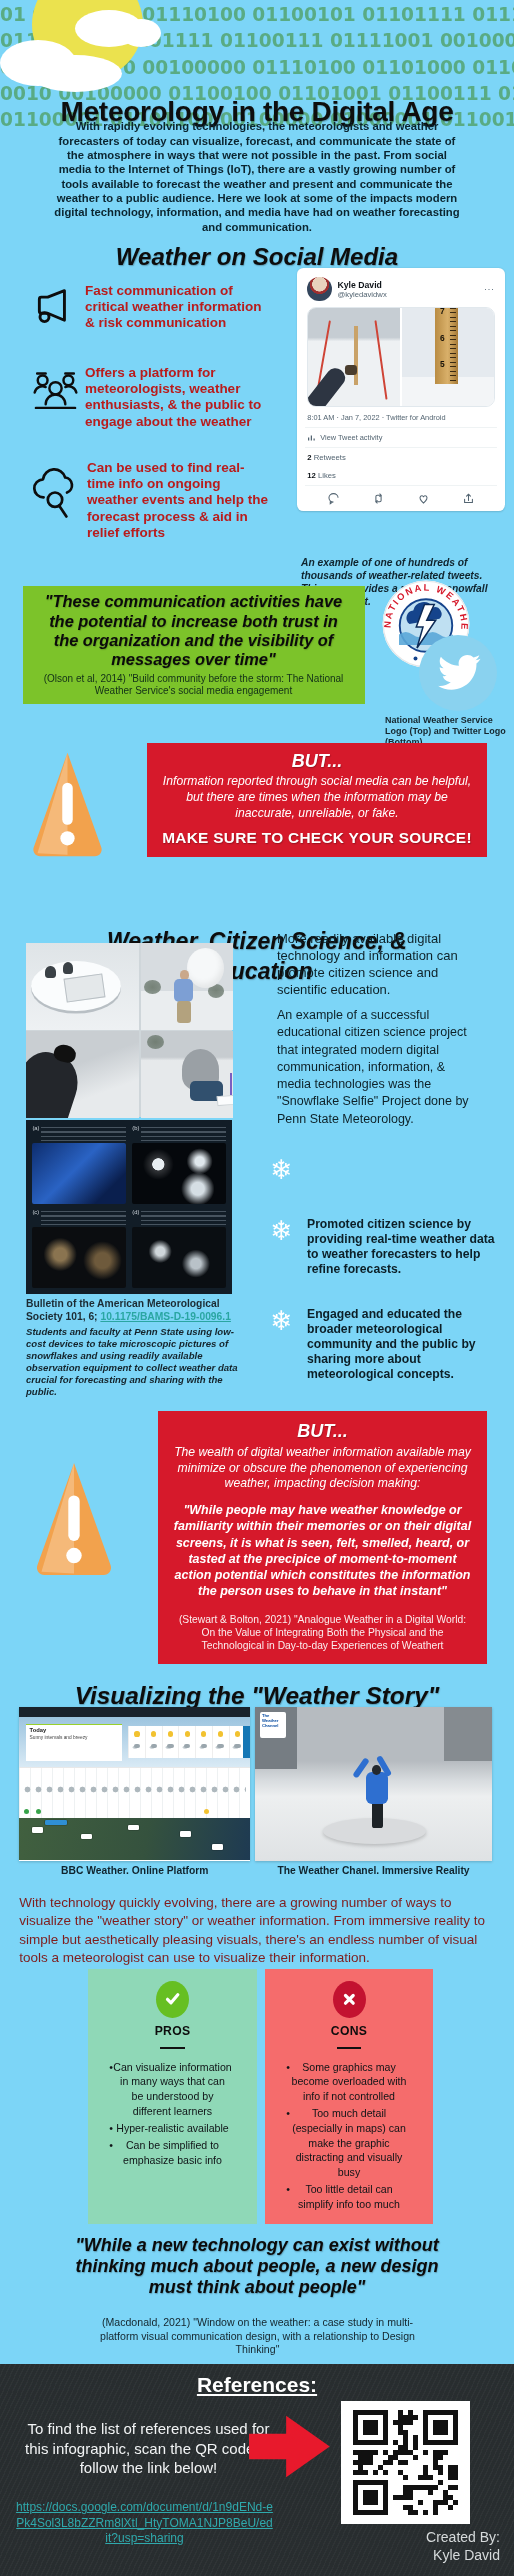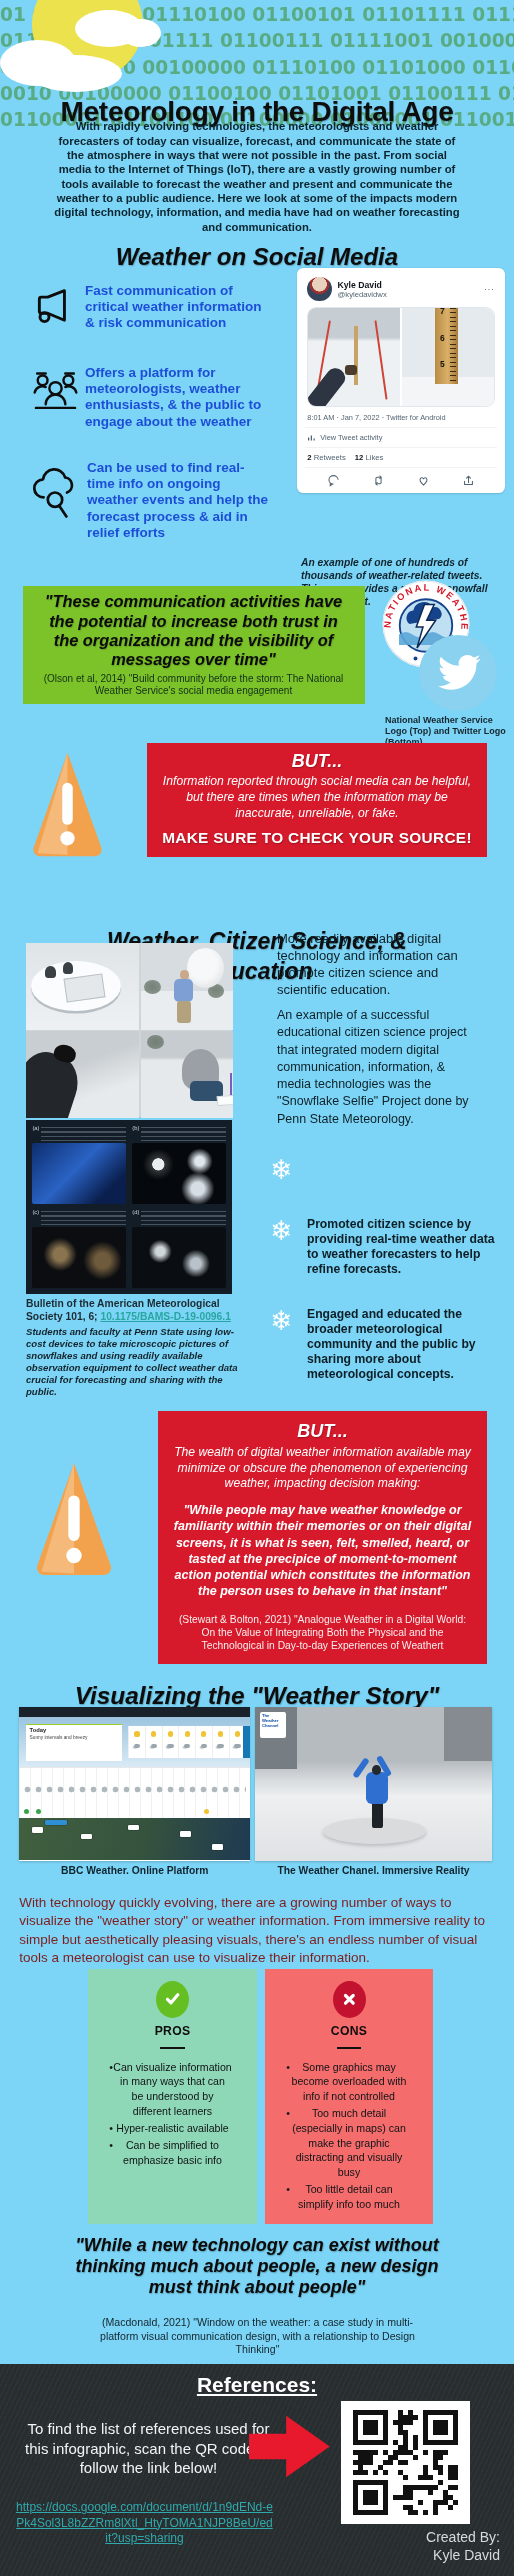--- a/index.html
+++ b/index.html
@@ -17,21 +17,21 @@
   .page-title{position:absolute;left:0;right:0;top:77px;text-align:center;
     font-size:28px;font-weight:800;color:#0e0e0e;letter-spacing:-0.3px;}
   .intro{position:absolute;left:51px;top:108px;width:412px;text-align:center;
     font-size:11.3px;line-height:1.27;color:#0b2530;font-weight:bold;}
 
   .h2{position:absolute;left:0;right:0;text-align:center;font-style:italic;font-weight:800;color:#0d0d0d;}
 
   
   .bullet-row{position:absolute;display:flex;}
   .bullet-icon{flex:0 0 49px;}
-  .bullet-text{font-weight:bold;font-size:13.5px;line-height:1.2;color:#1d4ed8;width:183px;margin-left:5.1px;}
+  .bullet-text{font-weight:bold;font-size:13.5px;line-height:1.2;color:#b91c1c;width:183px;margin-left:5.1px;}
 
   
   .tweet{position:absolute;left:297px;top:268px;width:208px;background:#fff;border-radius:6.4px;
     padding:9px 10.3px 6.4px 10.3px;box-sizing:border-box;box-shadow:0 0.6px 1.9px rgba(0,0,0,.15);}
   .tw-head{display:flex;align-items:center;}
   .tw-avatar{width:24.4px;height:24.4px;border-radius:50%;
     background:radial-gradient(circle at 50% 30%,#e8d2bd 0 34%,#9e2f2f 36% 46%,#33455c 48% 100%);}
   .tw-names{margin-left:5.8px;flex:1;}
   .tw-name{font-weight:bold;font-size:8.7px;color:#0f1419;}
   .tw-handle{font-size:7.7px;color:#536471;}
@@ -46,21 +46,21 @@
   .arm{position:absolute;width:19.3px;height:61px;background:#2d3542;left:5.1px;bottom:-19.3px;transform:rotate(38deg);border-radius:9px;}
   .glove{position:absolute;width:11.6px;height:10.3px;background:#4a3d2e;left:37px;bottom:31px;border-radius:3.2px;}
   .ph-ruler{background:linear-gradient(180deg,#e5eaef 0 70%,#f3f5f7 70% 100%);}
   .bigstick{position:absolute;left:33px;top:0;width:23px;height:76px;background:linear-gradient(90deg,#b98c43,#d9b06a 55%,#a67a36);}
   .bigstick .ticks{position:absolute;right:1.9px;top:0;width:5.8px;height:100%;
      background:repeating-linear-gradient(180deg,#3a2a12 0 1px,transparent 1px 4.5px);}
   .rn{position:absolute;font-weight:bold;color:#17120a;font-size:8.4px;left:5.1px;}
   .tw-meta{margin-top:5.8px;font-size:7.4px;color:#536471;}
   .tw-div{height:0.6px;background:#eff3f4;margin:5.1px -2.6px;}
   .tw-activity{display:flex;align-items:center;font-size:7.4px;color:#536471;gap:3.9px;}
-  .tw-stats{font-size:7.7px;color:#536471;display:flex;gap:9px;}
+  .tw-stats{font-size:7.7px;color:#536471;display:flex;gap:9px;flex-direction:column;}
   .tw-stats b{color:#0f1419;}
   .tw-actions{display:flex;justify-content:space-around;padding:1.3px 3.9px 0 3.9px;}
   .cap{font-style:italic;font-weight:bold;color:#10242e;}
 
   
   .gq{position:absolute;left:22.5px;top:586px;width:342px;background:#7cc32a;box-sizing:border-box;
       padding:6.4px 13px 6.4px 13px;}
   .gq-text{font-size:16.4px;line-height:1.17;font-weight:800;font-style:italic;color:#0b0b0b;text-align:center;text-shadow:0.6px 1.3px 1.3px rgba(0,0,0,.2);}
   .gq-cite{margin-top:3.9px;font-size:10px;line-height:1.22;color:#123018;text-align:center;}
 

